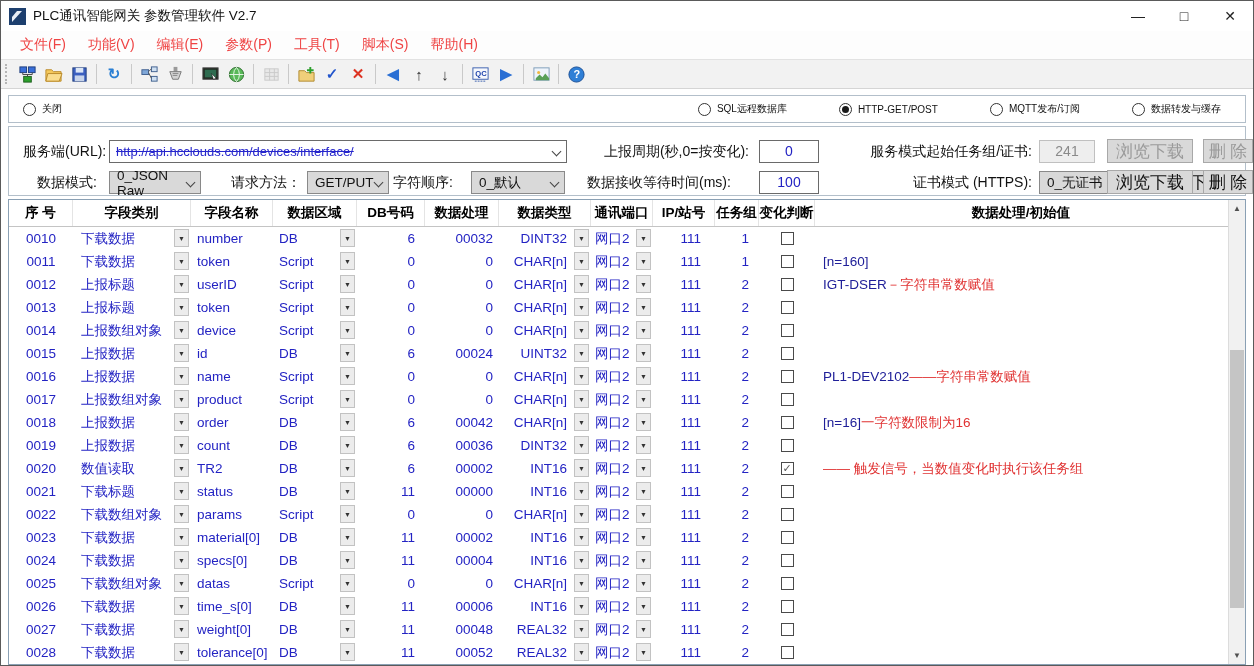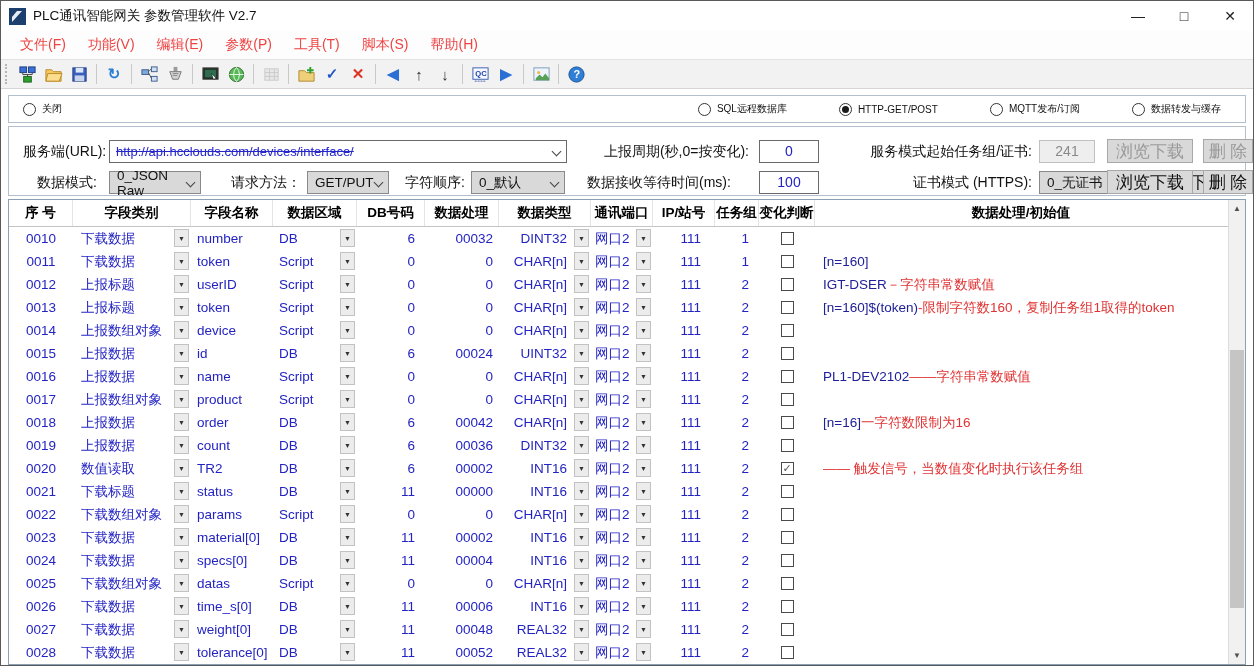--- a/index.html
+++ b/index.html
@@ -271,21 +271,21 @@
       <span class="s-label" style="left:28px;top:47px;">数据模式:</span>
       <div class="select" style="left:100px;top:44px;width:92px;">
         <span>0_JSON Raw</span>
           <span class="chev"></span>
       </div>
       <span class="s-label" style="left:222px;top:47px;">请求方法：</span>
       <div class="select" style="left:298px;top:44px;width:82px;">
         <span>GET/PUT</span>
           <span class="chev"></span>
       </div>
-      <span class="s-label" style="left:396px;top:47px;">字符顺序:</span>
+      <span class="s-label" style="left:384px;top:47px;">字符顺序:</span>
       <div class="select" style="left:462px;top:44px;width:94px;">
         <span>0_默认</span>
           <span class="chev"></span>
       </div>
       <span class="s-label" style="left:578px;top:47px;width:162px;text-align:left;">数据接收等待时间(ms):</span>
       <div class="num-input" style="left:750px;top:44px;width:60px;">100</div>
       <span class="s-label" style="left:880px;top:47px;width:143px;text-align:right;">证书模式 (HTTPS):</span>
       <div class="select" style="left:1030px;top:44px;width:100px;">
         <span>0_无证书</span>
           <span class="chev"></span>
@@ -425,24 +425,20 @@
             </div>
             <div class="c w-port">
               <span>网口2</span>
               <span class="dd">▼</span>
             </div>
             <div class="c w-ip">111</div>
             <div class="c w-group">2</div>
             <div class="c w-chg">
               <span class="cb"></span>
             </div>
-            <div class="c w-note">
-              <span class="nb">[n=160]$(token)</span>
-              <span class="nr"> -限制字符数160，复制任务组1取得的token</span>
-            </div>
           </div>
           <div class="trow">
             <div class="c w-seq">0014</div>
             <div class="c w-cat">
               <span>上报数组对象</span>
               <span class="dd">▼</span>
             </div>
             <div class="c w-field">device</div>
             <div class="c w-area">
               <span>Script</span>

